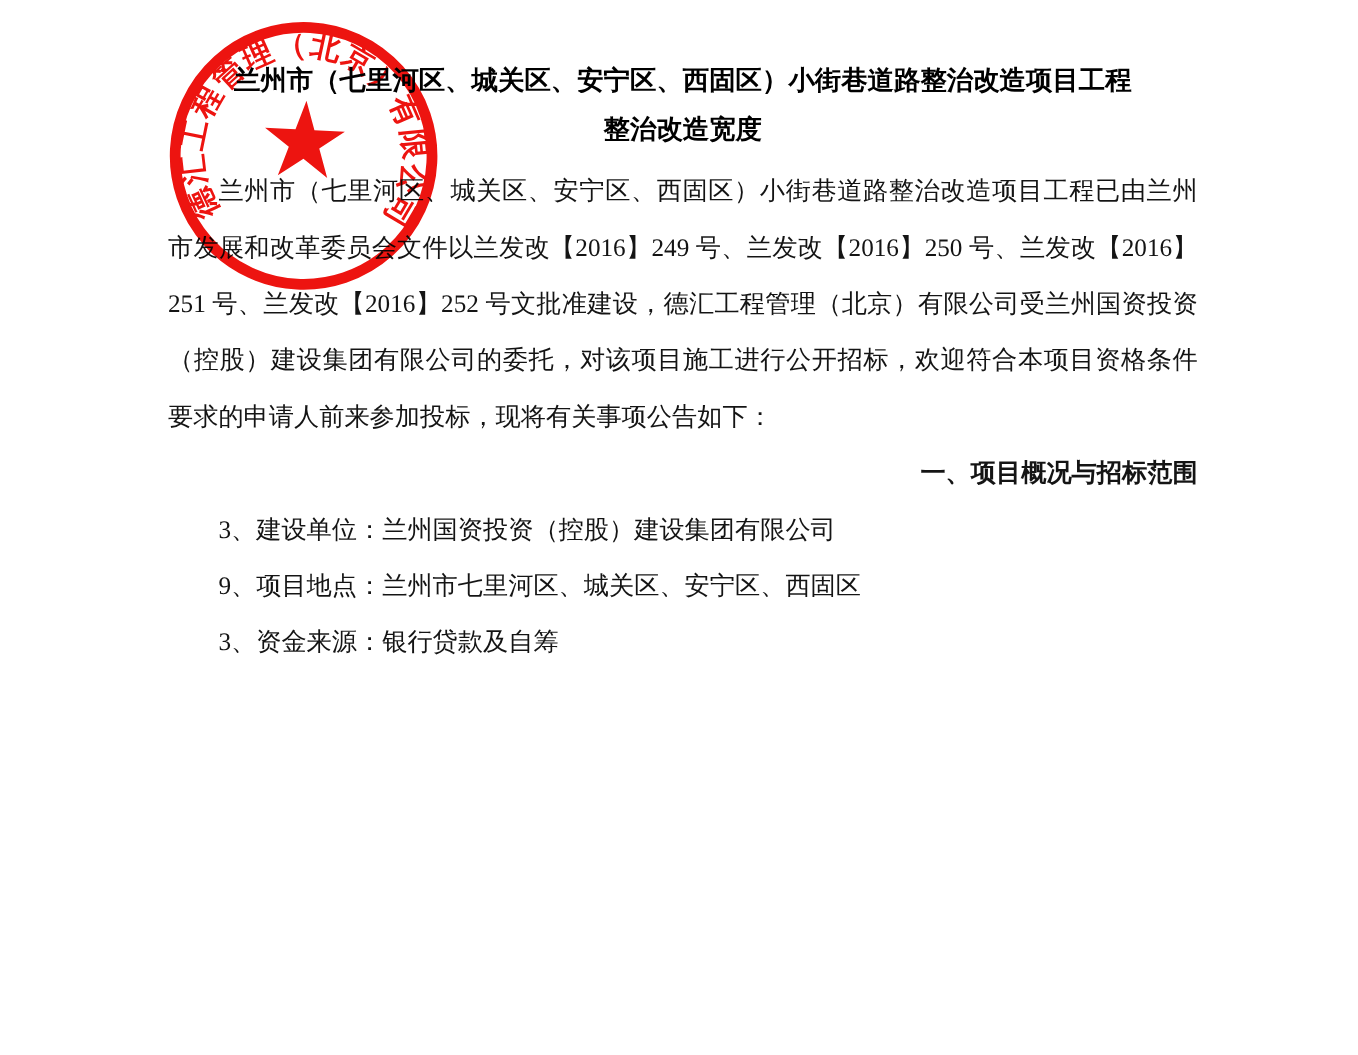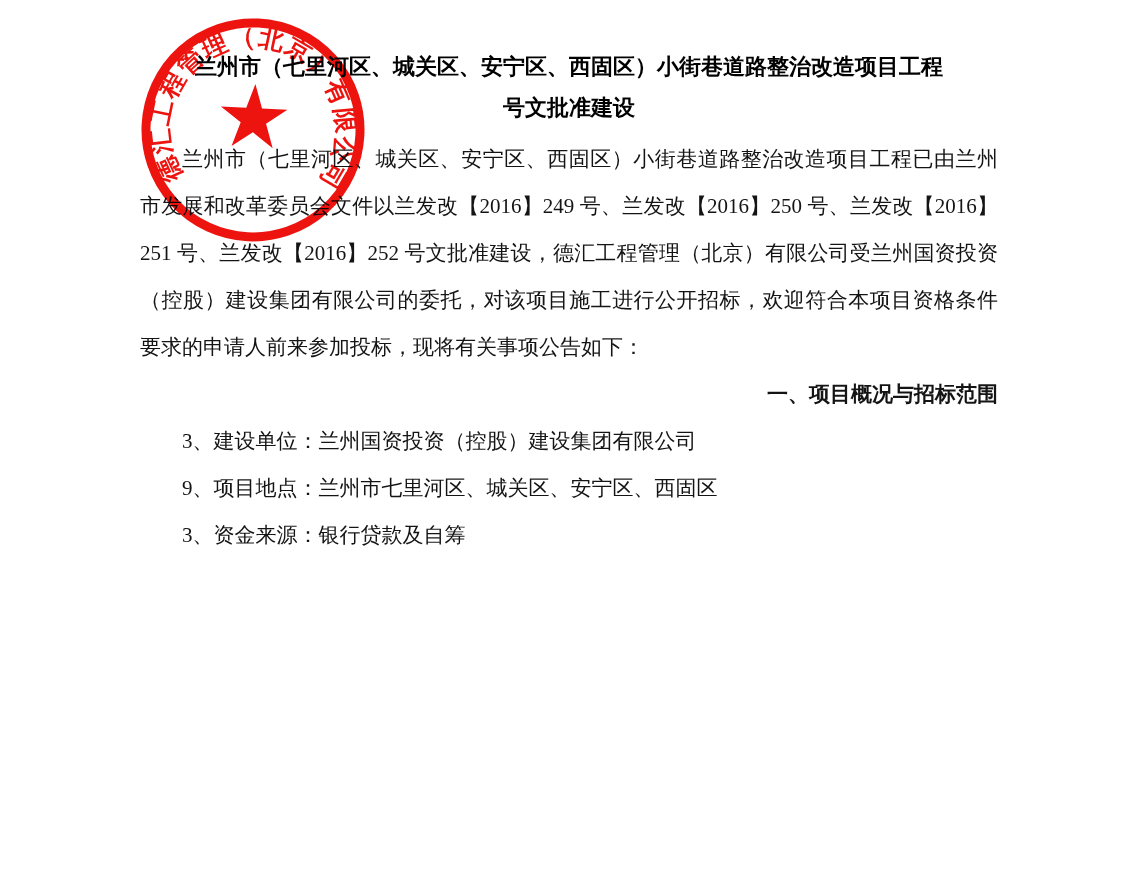--- a/index.html
+++ b/index.html
@@ -66,21 +66,21 @@
 </style>
 </head>
 <body>
 
 <div class="page">
 
   <div class="content">
 
     <div class="title-block">
       <h1 class="title-line">兰州市（七里河区、城关区、安宁区、西固区）小街巷道路整治改造项目工程</h1>
-      <h1 class="title-line">号文批准建设</h1>
+      <h1 class="title-line">整治改造宽度</h1>
     </div>
 
     <p class="body-par">兰州市（七里河区、城关区、安宁区、西固区）小街巷道路整治改造项目工程已由兰州市发展和改革委员会文件以兰发改【2016】249 号、兰发改【2016】250 号、兰发改【2016】251 号、兰发改【2016】252 号文批准建设，德汇工程管理（北京）有限公司受兰州国资投资（控股）建设集团有限公司的委托，对该项目施工进行公开招标，欢迎符合本项目资格条件要求的申请人前来参加投标，现将有关事项公告如下：</p>
 
     <p class="body-par section-heading">一、项目概况与招标范围</p>
 
 
     <p class="body-par">3、建设单位：兰州国资投资（控股）建设集团有限公司</p>
 
     <p class="body-par">9、项目地点：兰州市七里河区、城关区、安宁区、西固区</p>

